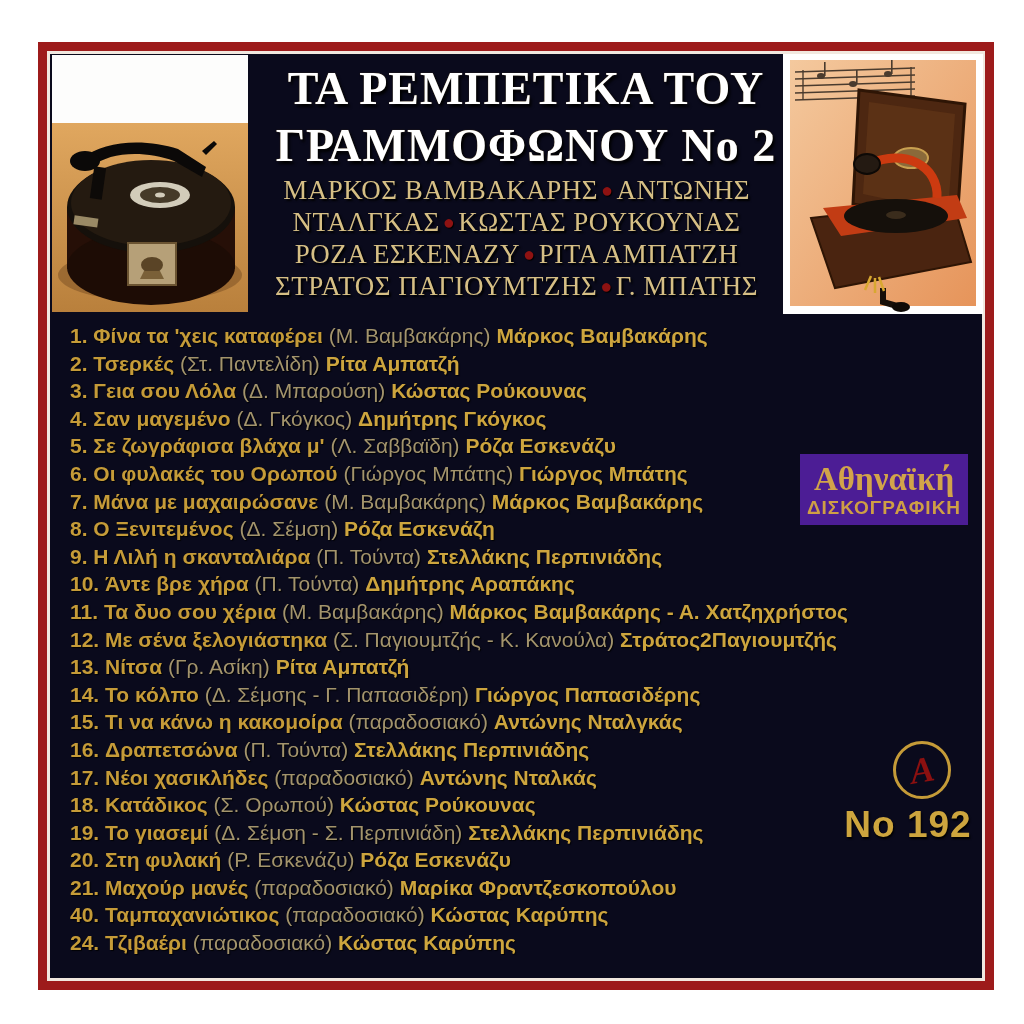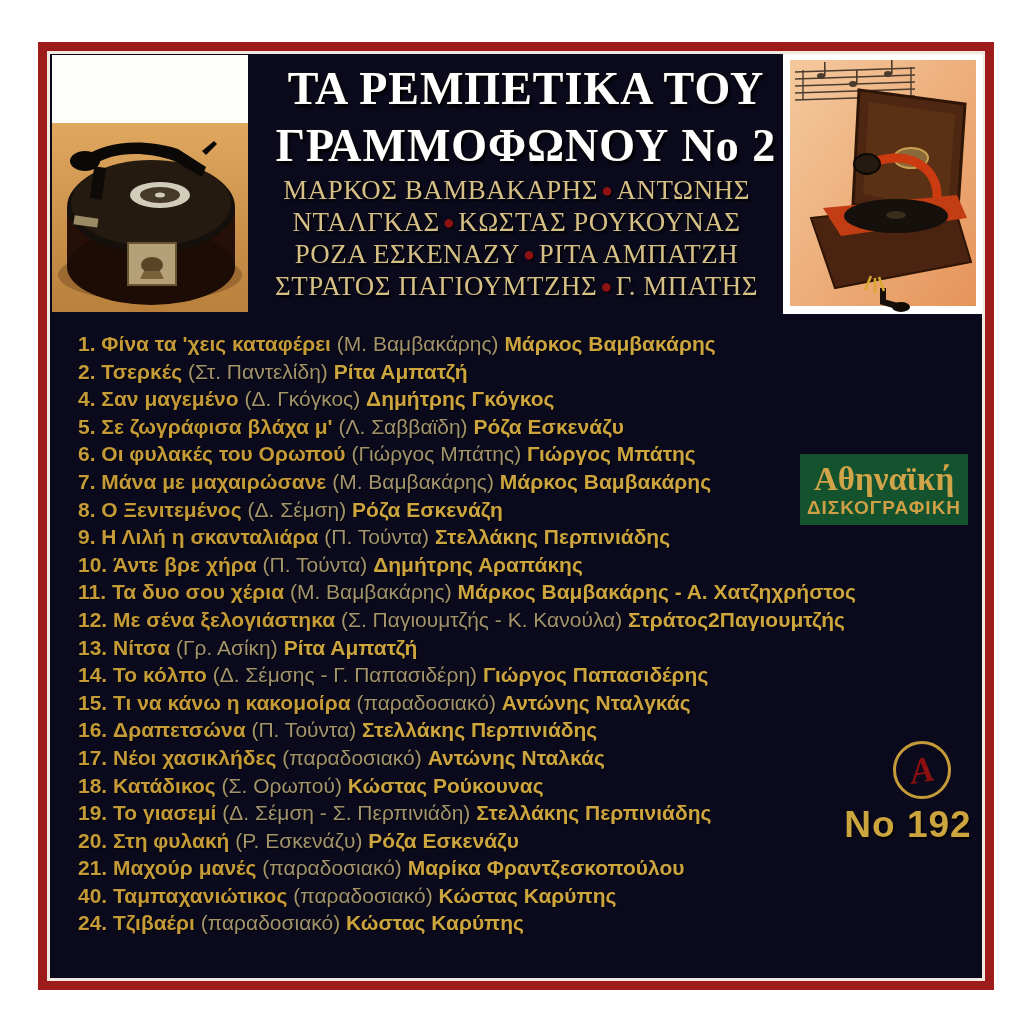--- a/index.html
+++ b/index.html
@@ -30,30 +30,30 @@
   }
   .artist-line{
     font-family:"Liberation Serif",serif;font-weight:normal;font-size:27px;line-height:32px;
     color:#d6bf85;letter-spacing:.5px;white-space:nowrap;
     text-shadow:2px 2px 2px #000;
     text-align:center;
   }
   .bullet{color:#8e1212;font-size:20px;margin:0 3px;text-shadow:1px 1px 1px #000;vertical-align:2px}
   
   .tracks{
-    position:absolute;left:12px;top:260px;width:912px;margin:16px;padding:0;list-style:none;
+    position:absolute;left:12px;top:260px;width:912px;margin:8px;padding:0;list-style:none;
     font-size:21px;line-height:27.6px;
   }
   .track-row{white-space:nowrap;text-shadow:1px 1px 1px rgba(0,0,0,.85)}
   .tnum,.ttitle{color:#c59b38;font-weight:bold}
   .tcredit{color:#a3946c;font-weight:normal}
   .tperf{color:#cda53e;font-weight:bold}
   
   .badge{
-    position:absolute;left:750px;top:400px;width:168px;height:71px;background:#14532d;
+    position:absolute;left:750px;top:400px;width:168px;height:71px;background:#4c1d95;
     display:flex;flex-direction:column;justify-content:center;text-align:center;
   }
   .badge-name{
     font-family:"Liberation Serif",serif;font-weight:bold;font-size:33px;line-height:36px;
     color:#d2a44a;
   }
   .badge-sub{
     font-size:19px;font-weight:bold;letter-spacing:1px;color:#cf9f45;line-height:22px;
   }
   
@@ -156,20 +156,21 @@
         <ellipse cx="84" cy="110" rx="13" ry="10" fill="#241a12" stroke="#0d0906" stroke-width="2"></ellipse>
         <path d="M100,234 L100,248 L114,252" stroke="#170f09" stroke-width="6" fill="none"></path>
         <ellipse cx="118" cy="253" rx="9" ry="5" fill="#0f0a06"></ellipse>
         <path d="M88,222 l-6,14 M92,224 l0,15 M96,223 l5,14" stroke="#d8a830" stroke-width="2.5"></path>
       </svg>
     </div>
 
     <ol class="tracks" id="tracklist">
         <li class="track-row"><span class="tnum">1.</span> <span class="ttitle">Φίνα τα 'χεις καταφέρει</span> <span class="tcredit">(Μ. Βαμβακάρης)</span> <span class="tperf">Μάρκος Βαμβακάρης</span></li>
         <li class="track-row"><span class="tnum">2.</span> <span class="ttitle">Τσερκές</span> <span class="tcredit">(Στ. Παντελίδη)</span> <span class="tperf">Ρίτα Αμπατζή</span></li>
+        <li class="track-row"><span class="tnum">3.</span> <span class="ttitle">Γεια σου Λόλα</span> <span class="tcredit">(Δ. Μπαρούση)</span> <span class="tperf">Κώστας Ρούκουνας</span></li>
         <li class="track-row"><span class="tnum">4.</span> <span class="ttitle">Σαν μαγεμένο</span> <span class="tcredit">(Δ. Γκόγκος)</span> <span class="tperf">Δημήτρης Γκόγκος</span></li>
         <li class="track-row"><span class="tnum">5.</span> <span class="ttitle">Σε ζωγράφισα βλάχα μ'</span> <span class="tcredit">(Λ. Σαββαϊδη)</span> <span class="tperf">Ρόζα Εσκενάζυ</span></li>
         <li class="track-row"><span class="tnum">6.</span> <span class="ttitle">Οι φυλακές του Ορωπού</span> <span class="tcredit">(Γιώργος Μπάτης)</span> <span class="tperf">Γιώργος Μπάτης</span></li>
         <li class="track-row"><span class="tnum">7.</span> <span class="ttitle">Μάνα με μαχαιρώσανε</span> <span class="tcredit">(Μ. Βαμβακάρης)</span> <span class="tperf">Μάρκος Βαμβακάρης</span></li>
         <li class="track-row"><span class="tnum">8.</span> <span class="ttitle">Ο Ξενιτεμένος</span> <span class="tcredit">(Δ. Σέμση)</span> <span class="tperf">Ρόζα Εσκενάζη</span></li>
         <li class="track-row"><span class="tnum">9.</span> <span class="ttitle">Η Λιλή η σκανταλιάρα</span> <span class="tcredit">(Π. Τούντα)</span> <span class="tperf">Στελλάκης Περπινιάδης</span></li>
         <li class="track-row"><span class="tnum">10.</span> <span class="ttitle">Άντε βρε χήρα</span> <span class="tcredit">(Π. Τούντα)</span> <span class="tperf">Δημήτρης Αραπάκης</span></li>
         <li class="track-row"><span class="tnum">11.</span> <span class="ttitle">Τα δυο σου χέρια</span> <span class="tcredit">(Μ. Βαμβακάρης)</span> <span class="tperf">Μάρκος Βαμβακάρης - Α. Χατζηχρήστος</span></li>
         <li class="track-row"><span class="tnum">12.</span> <span class="ttitle">Με σένα ξελογιάστηκα</span> <span class="tcredit">(Σ. Παγιουμτζής - Κ. Κανούλα)</span> <span class="tperf">Στράτος2Παγιουμτζής</span></li>
         <li class="track-row"><span class="tnum">13.</span> <span class="ttitle">Νίτσα</span> <span class="tcredit">(Γρ. Ασίκη)</span> <span class="tperf">Ρίτα Αμπατζή</span></li>

